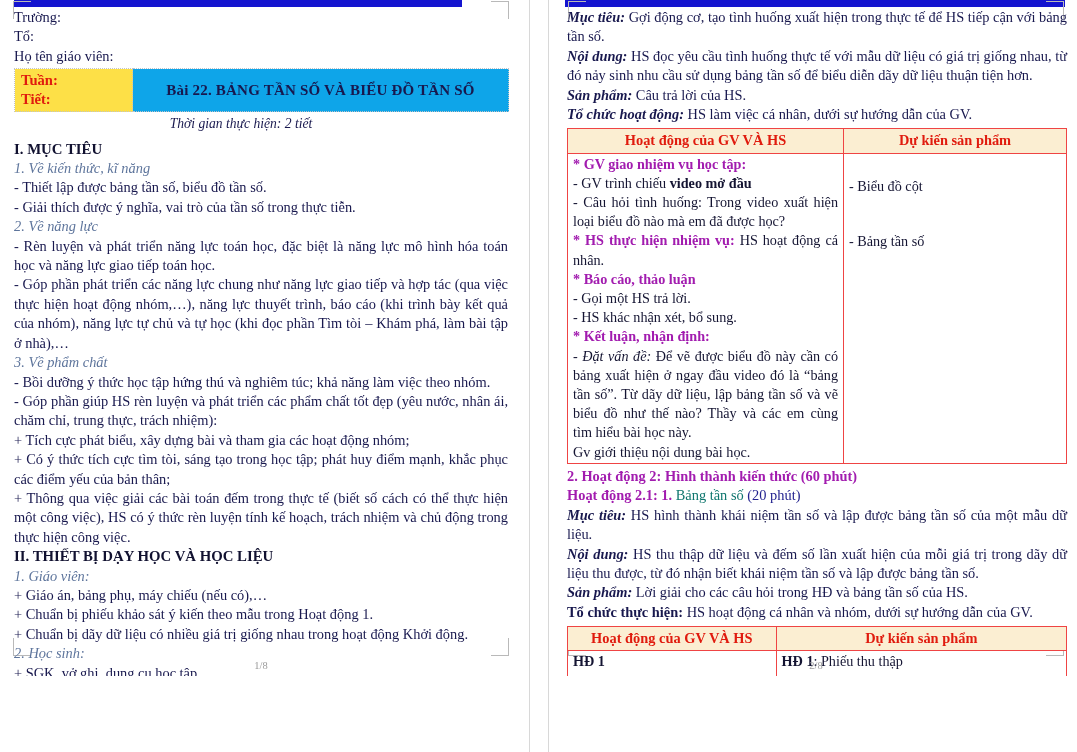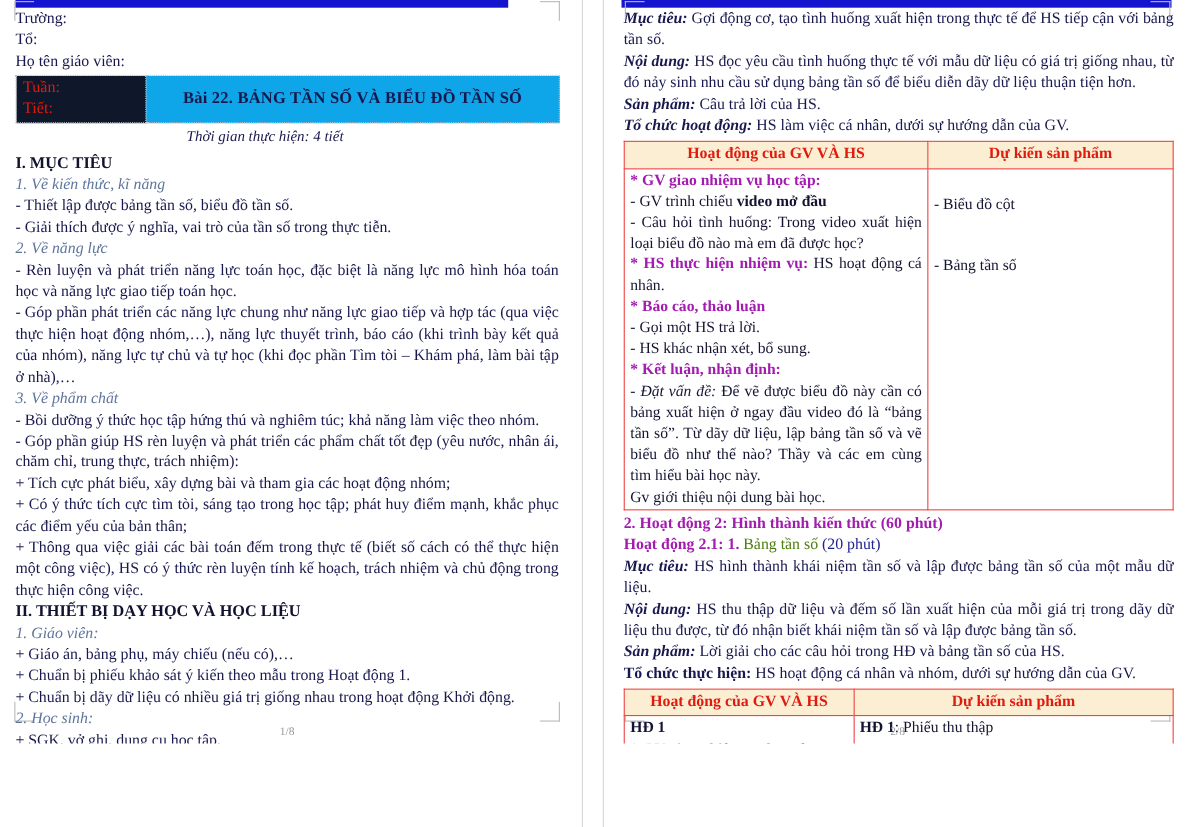--- a/index.html
+++ b/index.html
@@ -88,21 +88,21 @@
     color: #9a9a9a;
     font-family: "Liberation Serif", serif;
   }
 
   
   p { margin: 0; }
   .line { margin: 0; white-space: normal; }
   .navy { color: #18184e; }
   .redb { color: #a21caf; font-weight: bold; }
   .blue { color: #22228f; }
-  .bluegrey { color: #4d7c0f; }
+  .bluegrey { color: #0f766e; }
   .ital { font-style: italic; }
   .bold { font-weight: bold; }
   .sec-head {
     font-weight: bold;
     color: #111130;
     font-size: 14.8px;
   }
   .sub-head {
     font-style: italic;
     color: #5e759c;
@@ -116,23 +116,23 @@
     margin-top: 2px;
     table-layout: fixed;
   }
   .hdr-table td {
     border: 1px dotted #c0c4c8;
     padding: 2px 6px;
     vertical-align: middle;
   }
   .hdr-left {
     width: 105px;
-    background: #0f172a;
+    background: #fde047;
     color: #e01b0e;
-    font-weight: normal;
+    font-weight: bold;
     font-size: 14.6px;
     line-height: 19px;
   }
   .hdr-title {
     background: #0ea5e9;
     text-align: center;
     color: #18184e;
     font-weight: bold;
     font-size: 15px;
     letter-spacing: .2px;
@@ -199,21 +199,21 @@
         <tbody>
             <tr>
           <td class="hdr-left">
             <div>Tuần:</div>
             <div>Tiết:</div>
           </td>
           <td class="hdr-title">Bài 22. BẢNG TẦN SỐ VÀ BIỂU ĐỒ TẦN SỐ</td>
         </tr>
       </tbody>
         </table>
-      <p class="time-line">Thời gian thực hiện: 4 tiết</p>
+      <p class="time-line">Thời gian thực hiện: 2 tiết</p>
 
       <p class="line sec-head">I. MỤC TIÊU</p>
       <p class="line sub-head">1. Về kiến thức, kĩ năng</p>
       <p class="line navy just">- Thiết lập được bảng tần số, biểu đồ tần số.</p>
       <p class="line navy just">- Giải thích được ý nghĩa, vai trò của tần số trong thực tiễn.</p>
       <p class="line sub-head">2. Về năng lực</p>
       <p class="line navy just">- Rèn luyện và phát triển năng lực toán học, đặc biệt là năng lực mô hình hóa toán học và năng lực giao tiếp toán học.</p>
       <p class="line navy just">- Góp phần phát triển các năng lực chung như năng lực giao tiếp và hợp tác (qua việc thực hiện hoạt động nhóm,…), năng lực thuyết trình, báo cáo (khi trình bày kết quả của nhóm), năng lực tự chủ và tự học (khi đọc phần Tìm tòi – Khám phá, làm bài tập ở nhà),…</p>
       <p class="line sub-head">3. Về phẩm chất</p>
       <p class="line navy just">- Bồi dưỡng ý thức học tập hứng thú và nghiêm túc; khả năng làm việc theo nhóm.</p>

